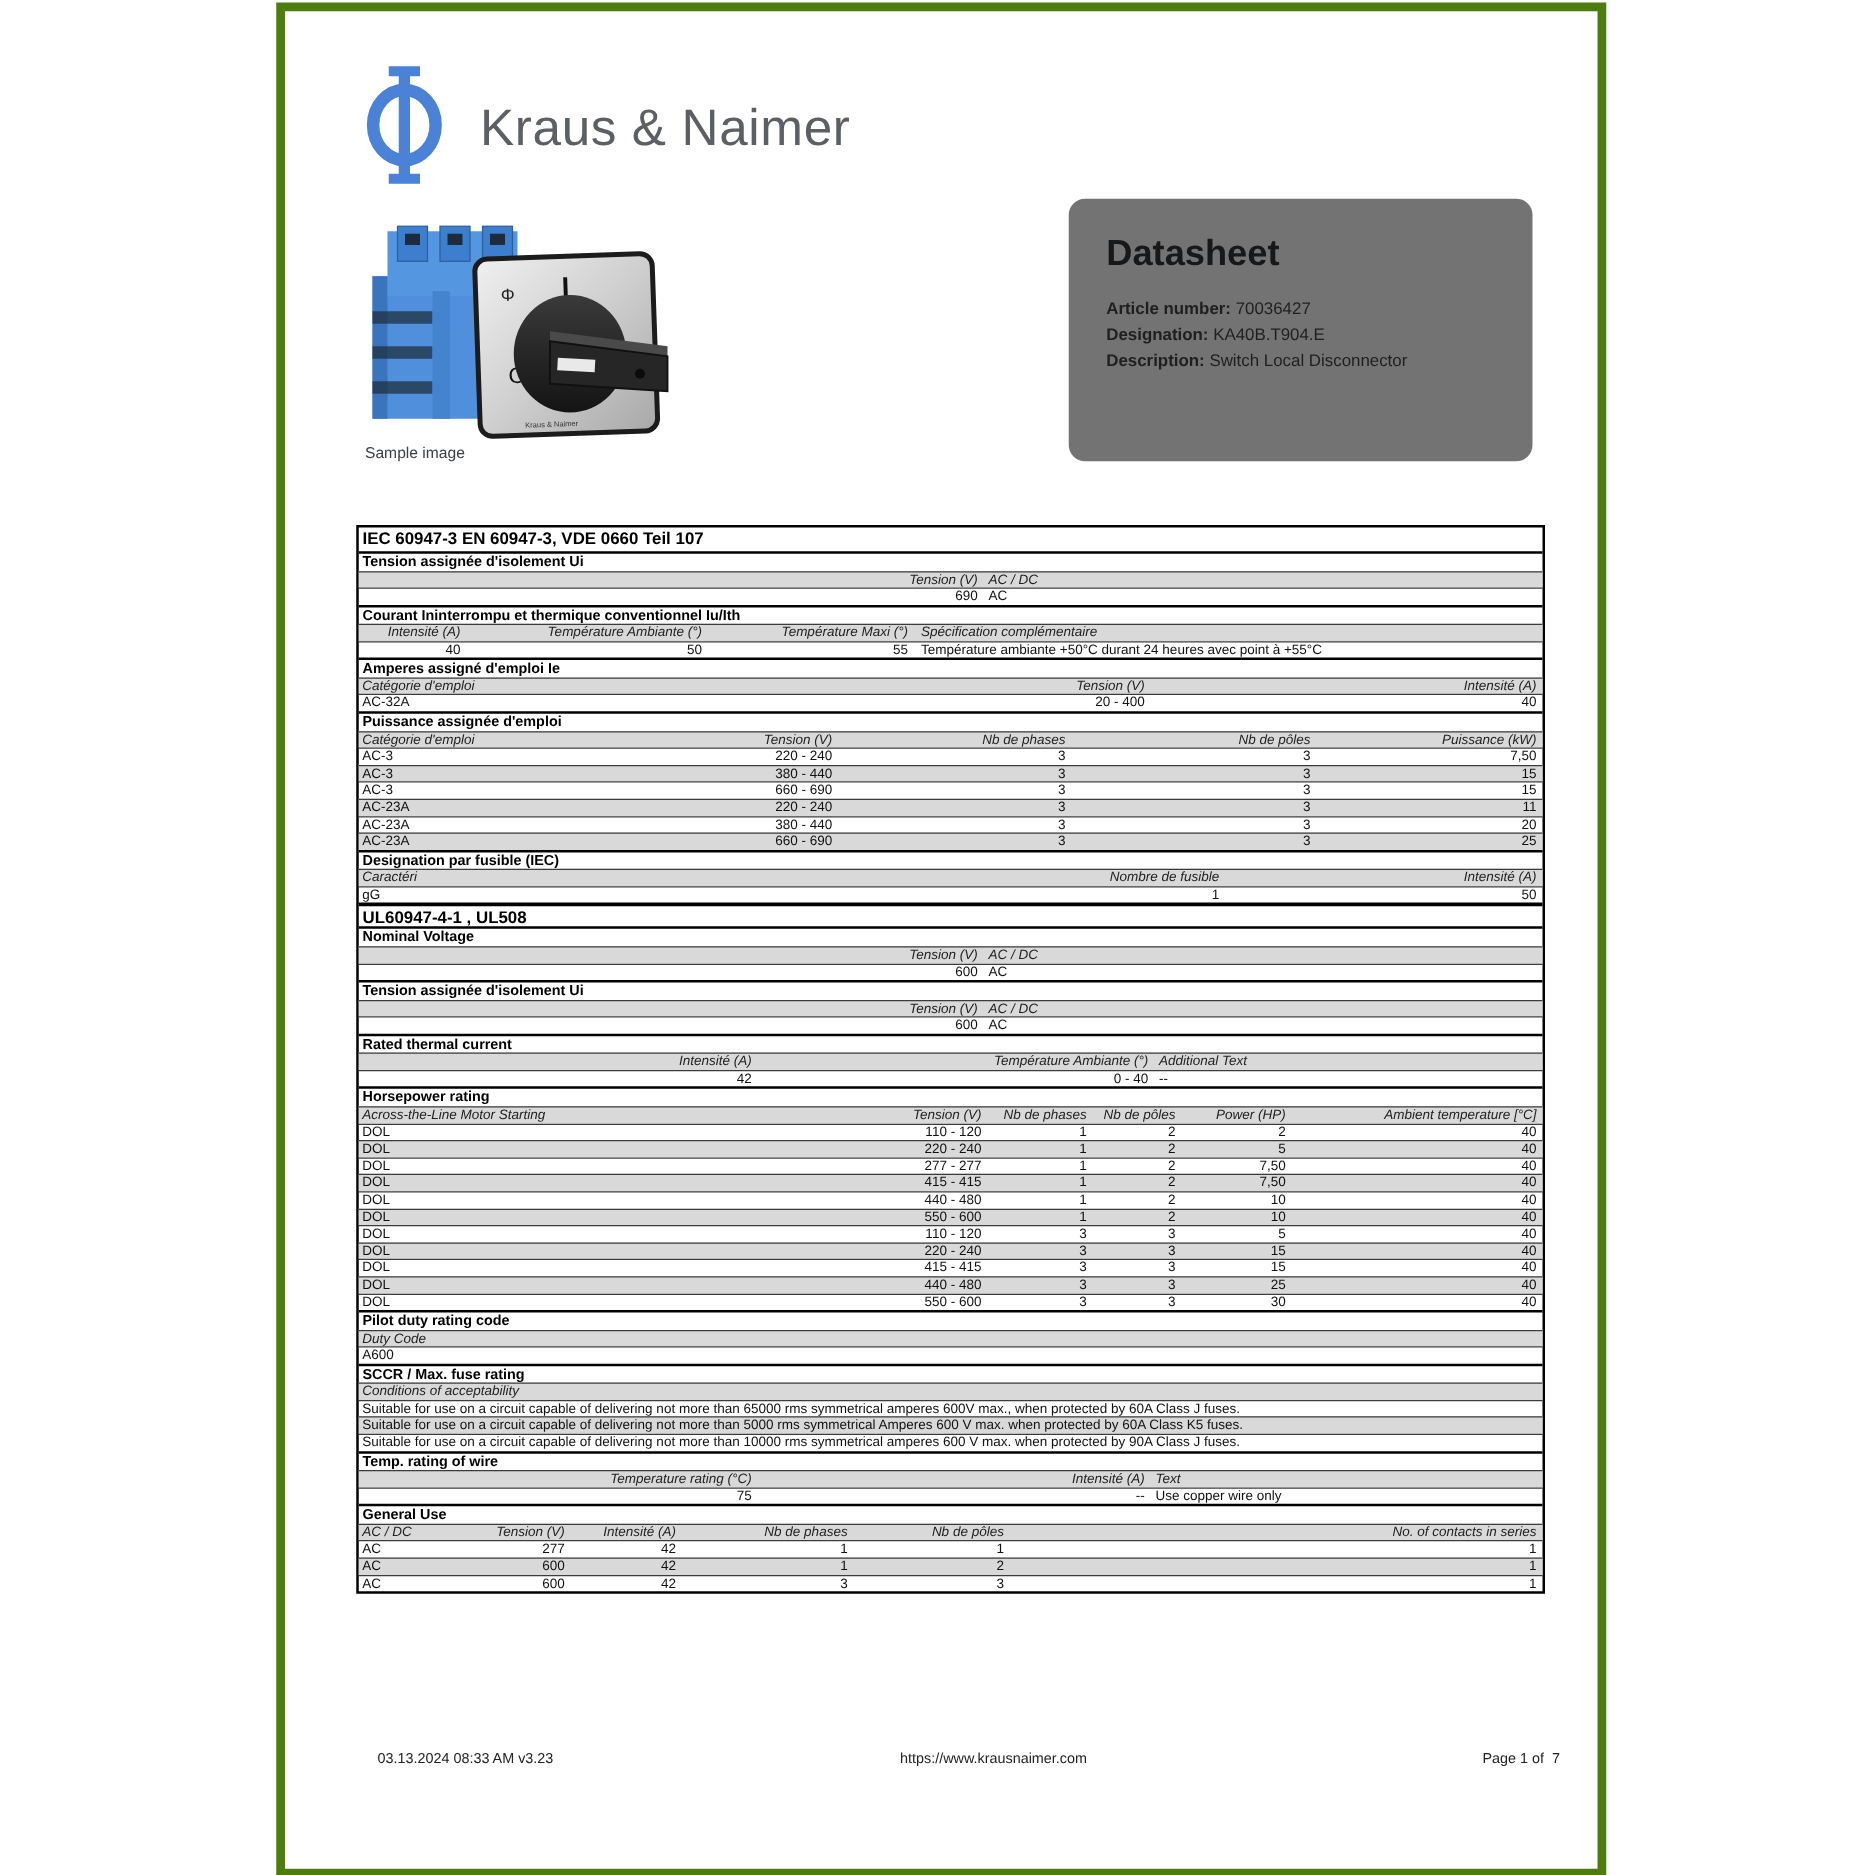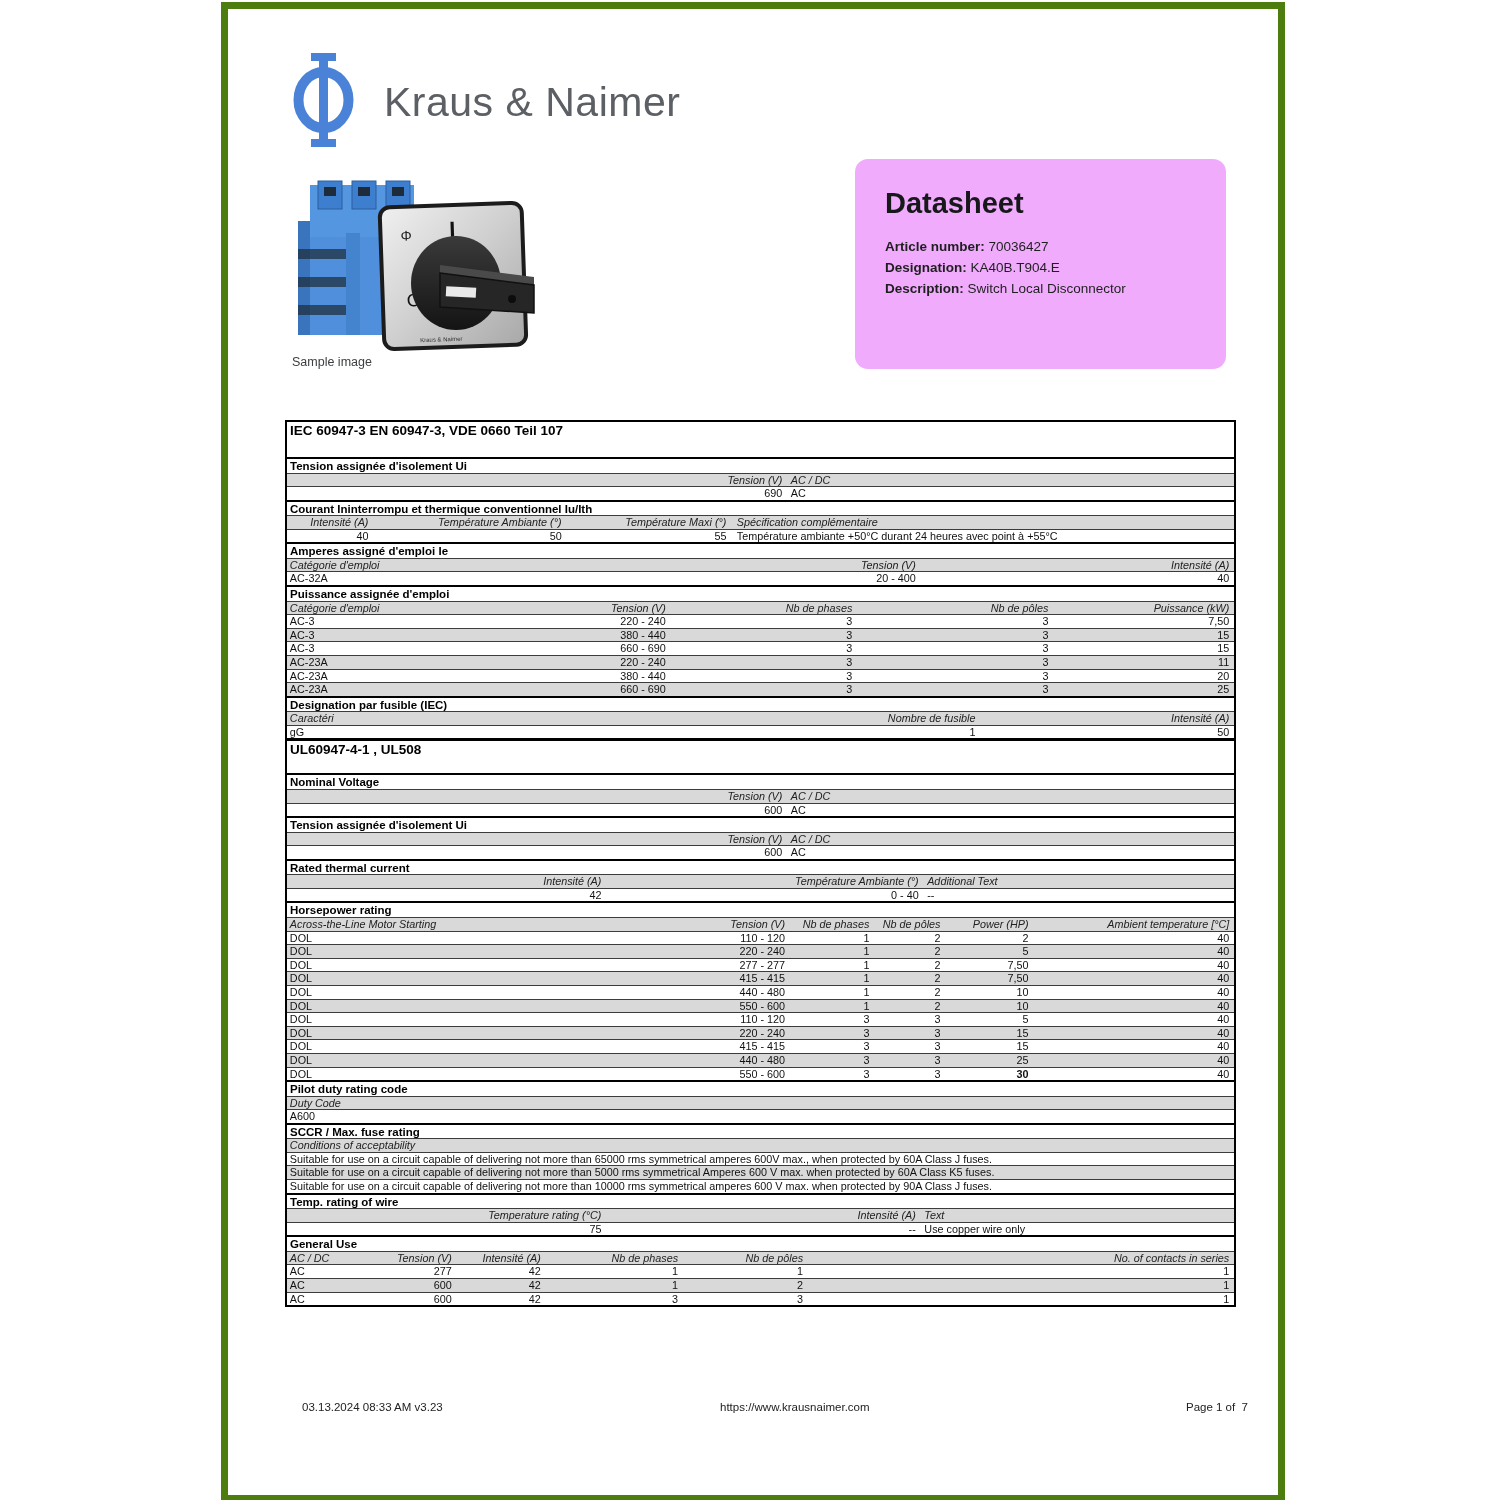--- a/index.html
+++ b/index.html
@@ -16,21 +16,21 @@
   
   .infobox{position:absolute;left:627px;top:150px;width:371px;height:210px;
     border-radius:13px;background:#d2e3f8;box-sizing:border-box;padding:28px 30px 0 30px;}
   .infobox-title{font-size:29px;font-weight:bold;color:#17181a;margin:0 0 16px 0;}
   .infobox-fields{font-size:13.5px;line-height:21px;color:#1f1f1f;}
   .field-label{font-weight:bold;}
   
   .spec-table{position:absolute;left:57px;top:411px;width:947px;border:2px solid #000;
     background:#fff;}
   .trow{position:relative;box-sizing:border-box;overflow:visible;}
-  .t-section{height:35px;line-height:18px;font-weight:bold;font-size:13.5px;
+  .t-section{height:19px;line-height:18px;font-weight:bold;font-size:13.5px;
     padding-left:3px;border-top:3px solid #000;}
   .t-section:first-child{border-top:none;}
   .t-sub{height:15.5px;line-height:15px;font-weight:bold;font-size:11.5px;
     padding-left:3px;border-top:2px solid #000;}
   .t-head,.t-data{height:13.6px;line-height:13.2px;font-size:10.8px;
     border-top:1px solid #3c3c3c;color:#111;}
   .t-head{font-style:italic;color:#222;}
   .shaded{background:var(--shade);}
   .tcell{position:absolute;top:0;white-space:nowrap;}
   
@@ -93,21 +93,21 @@
 
       <ellipse cx="168" cy="110" rx="45" ry="47" fill="url(#knob)"></ellipse>
       <polygon points="152,92 246,104 246,112 152,100" fill="#4a4a4a"></polygon>
       <polygon points="152,100 246,112 246,140 152,134" fill="#262626" stroke="#111" stroke-width="1.5"></polygon>
       <rect x="158" y="114" width="30" height="10" fill="#e9e9e9" transform="rotate(3 173 119)"></rect>
       <circle cx="224" cy="126" r="4" fill="#0c0c0c"></circle>
     </svg>
   </div>
   <div class="caption">Sample image</div>
 
-  <div class="infobox" style="background: #f0abfc;">
+  <div class="infobox" style="background: #737373;">
     <div class="infobox-title">Datasheet</div>
     <div class="infobox-fields">
       <div>
         <span class="field-label">Article number:</span>
         <span>70036427</span>
       </div>
       <div>
         <span class="field-label">Designation:</span>
         <span>KA40B.T904.E</span>
       </div>
@@ -331,21 +331,21 @@
         <span class="tcell" style="right: 38.5%; text-align: right;">3</span>
         <span class="tcell" style="right: 31%; text-align: right;">3</span>
         <span class="tcell" style="right: 21.7%; text-align: right;">25</span>
         <span class="tcell" style="right: 0.5%; text-align: right;">40</span>
       </div>
       <div class="trow t-data">
         <span class="tcell" style="left: 0.3%;">DOL</span>
         <span class="tcell" style="right: 47.4%; text-align: right;">550 - 600</span>
         <span class="tcell" style="right: 38.5%; text-align: right;">3</span>
         <span class="tcell" style="right: 31%; text-align: right;">3</span>
-        <span class="tcell" style="right: 21.7%; text-align: right; font-weight: bold;">30</span>
+        <span class="tcell" style="right: 21.7%; text-align: right;">30</span>
         <span class="tcell" style="right: 0.5%; text-align: right;">40</span>
       </div>
       <div class="trow t-sub">Pilot duty rating code</div>
       <div class="trow t-head shaded">
         <span class="tcell" style="left: 0.3%;">Duty Code</span>
       </div>
       <div class="trow t-data">
         <span class="tcell" style="left: 0.3%;">A600</span>
       </div>
       <div class="trow t-sub">SCCR / Max. fuse rating</div>

